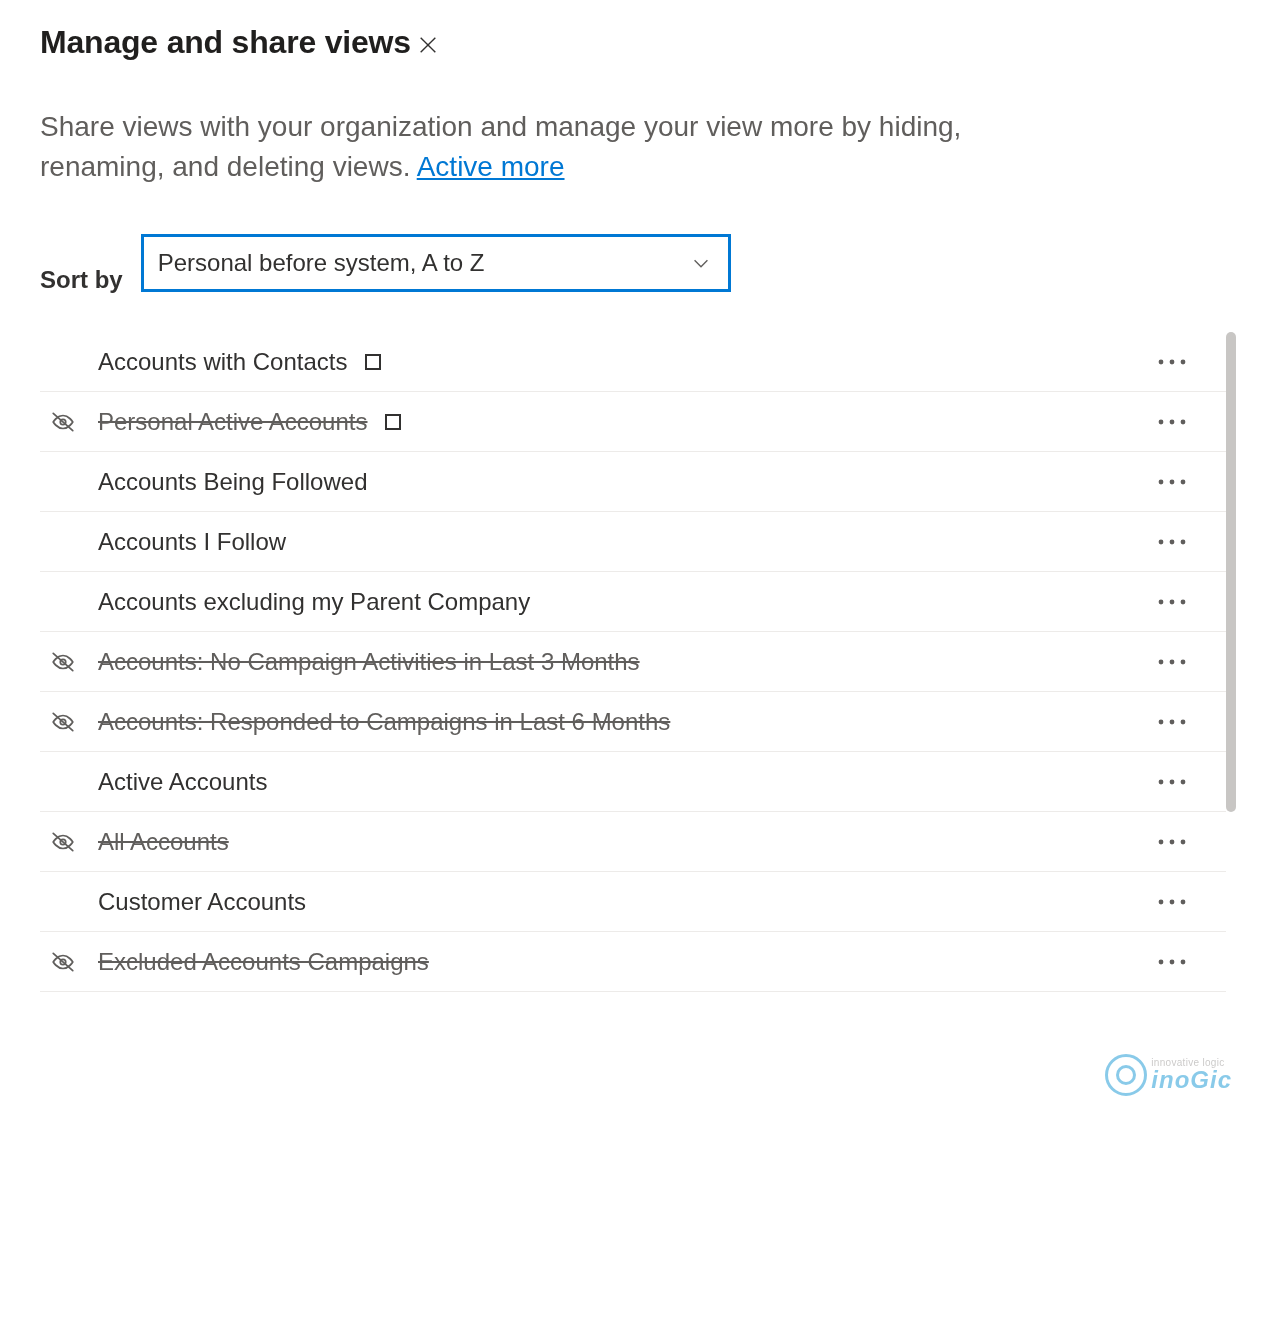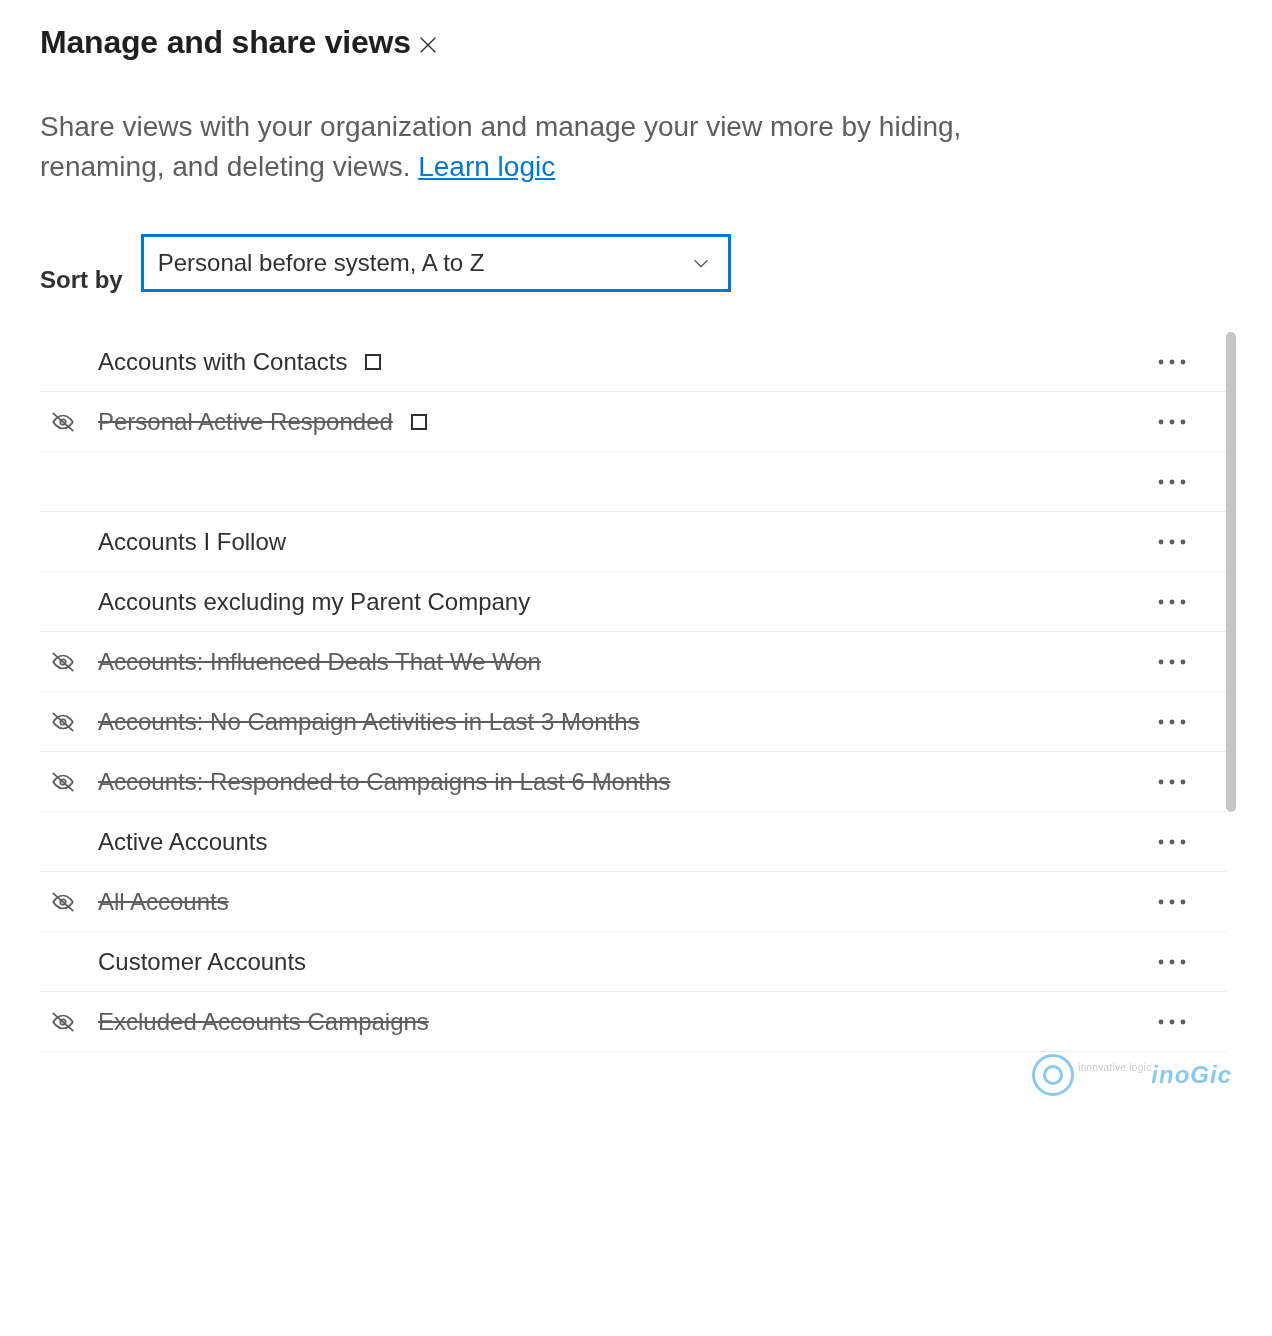--- a/index.html
+++ b/index.html
@@ -189,21 +189,21 @@
       position: relative;
     }
     .watermark-inner {
       width: 20px;
       height: 20px;
       border: 3px solid #2aa0d8;
       border-radius: 50%;
     }
     .watermark-text {
       display: flex;
-      flex-direction: row;
+      flex-direction: column;
       line-height: 1;
     }
     .watermark-tag {
       font-size: 10px;
       color: #a09e9c;
       letter-spacing: 0.3px;
     }
     .watermark-brand {
       font-size: 24px;
       font-weight: 700;
@@ -221,21 +221,21 @@
     <h1 class="title">Manage and share views</h1>
     <button class="close-btn" aria-label="Close">
       <svg viewBox="0 0 24 24" fill="none" stroke="currentColor" stroke-width="1.5">
         <line x1="4" y1="4" x2="20" y2="20"></line>
         <line x1="20" y1="4" x2="4" y2="20"></line>
       </svg>
     </button>
   </div>
 
   <p class="description">
-    <span>Share views with your organization and manage your view more by hiding, renaming, and deleting views. </span><a class="learn-more">Learn logic</a>
+    <span>Share views with your organization and manage your view more by hiding, renaming, and deleting views. </span><a class="learn-more">Active more</a>
   </p>
 
   <div class="sort-row">
     <span class="sort-label">Sort by</span>
     <div class="sort-select" role="combobox" aria-expanded="false">
       <span class="sort-select-value">Personal before system, A to Z</span>
       <svg viewBox="0 0 24 24" fill="none" stroke="currentColor" stroke-width="1.5">
         <polyline points="5 9 12 16 19 9"></polyline>
       </svg>
     </div>
@@ -259,35 +259,36 @@
           </button>
         </div>
         <div class="list-item">
           <span class="icon-slot">
             <svg viewBox="0 0 24 24" fill="none" stroke="currentColor" stroke-width="1.6" stroke-linecap="round">
   <path d="M3 12s3.5-6 9-6 9 6 9 6-3.5 6-9 6-9-6-9-6z"></path>
   <circle cx="12" cy="12" r="2.5"></circle>
   <line x1="3" y1="4" x2="21" y2="20"></line>
 </svg>
           </span>
-          <span class="item-label hidden">Personal Active Responded</span>
+          <span class="item-label hidden">Personal Active Accounts</span>
           <span class="badge-slot">
             <span class="badge-box"></span>
           </span>
           <span class="spacer"></span>
           <button class="more-btn" aria-label="More actions">
             <svg viewBox="0 0 28 6" fill="currentColor">
   <circle cx="3" cy="3" r="2.4"></circle>
               <circle cx="14" cy="3" r="2.4"></circle>
               <circle cx="25" cy="3" r="2.4"></circle>
 </svg>
           </button>
         </div>
         <div class="list-item">
           <span class="icon-slot"></span>
+          <span class="item-label">Accounts Being Followed</span>
           <span class="spacer"></span>
           <button class="more-btn" aria-label="More actions">
             <svg viewBox="0 0 28 6" fill="currentColor">
   <circle cx="3" cy="3" r="2.4"></circle>
               <circle cx="14" cy="3" r="2.4"></circle>
               <circle cx="25" cy="3" r="2.4"></circle>
 </svg>
           </button>
         </div>
         <div class="list-item">
@@ -298,38 +299,20 @@
             <svg viewBox="0 0 28 6" fill="currentColor">
   <circle cx="3" cy="3" r="2.4"></circle>
               <circle cx="14" cy="3" r="2.4"></circle>
               <circle cx="25" cy="3" r="2.4"></circle>
 </svg>
           </button>
         </div>
         <div class="list-item">
           <span class="icon-slot"></span>
           <span class="item-label">Accounts excluding my Parent Company</span>
-          <span class="spacer"></span>
-          <button class="more-btn" aria-label="More actions">
-            <svg viewBox="0 0 28 6" fill="currentColor">
-  <circle cx="3" cy="3" r="2.4"></circle>
-              <circle cx="14" cy="3" r="2.4"></circle>
-              <circle cx="25" cy="3" r="2.4"></circle>
-</svg>
-          </button>
-        </div>
-        <div class="list-item">
-          <span class="icon-slot">
-            <svg viewBox="0 0 24 24" fill="none" stroke="currentColor" stroke-width="1.6" stroke-linecap="round">
-  <path d="M3 12s3.5-6 9-6 9 6 9 6-3.5 6-9 6-9-6-9-6z"></path>
-  <circle cx="12" cy="12" r="2.5"></circle>
-  <line x1="3" y1="4" x2="21" y2="20"></line>
-</svg>
-          </span>
-          <span class="item-label hidden">Accounts: Influenced Deals That We Won</span>
           <span class="spacer"></span>
           <button class="more-btn" aria-label="More actions">
             <svg viewBox="0 0 28 6" fill="currentColor">
   <circle cx="3" cy="3" r="2.4"></circle>
               <circle cx="14" cy="3" r="2.4"></circle>
               <circle cx="25" cy="3" r="2.4"></circle>
 </svg>
           </button>
         </div>
         <div class="list-item">

